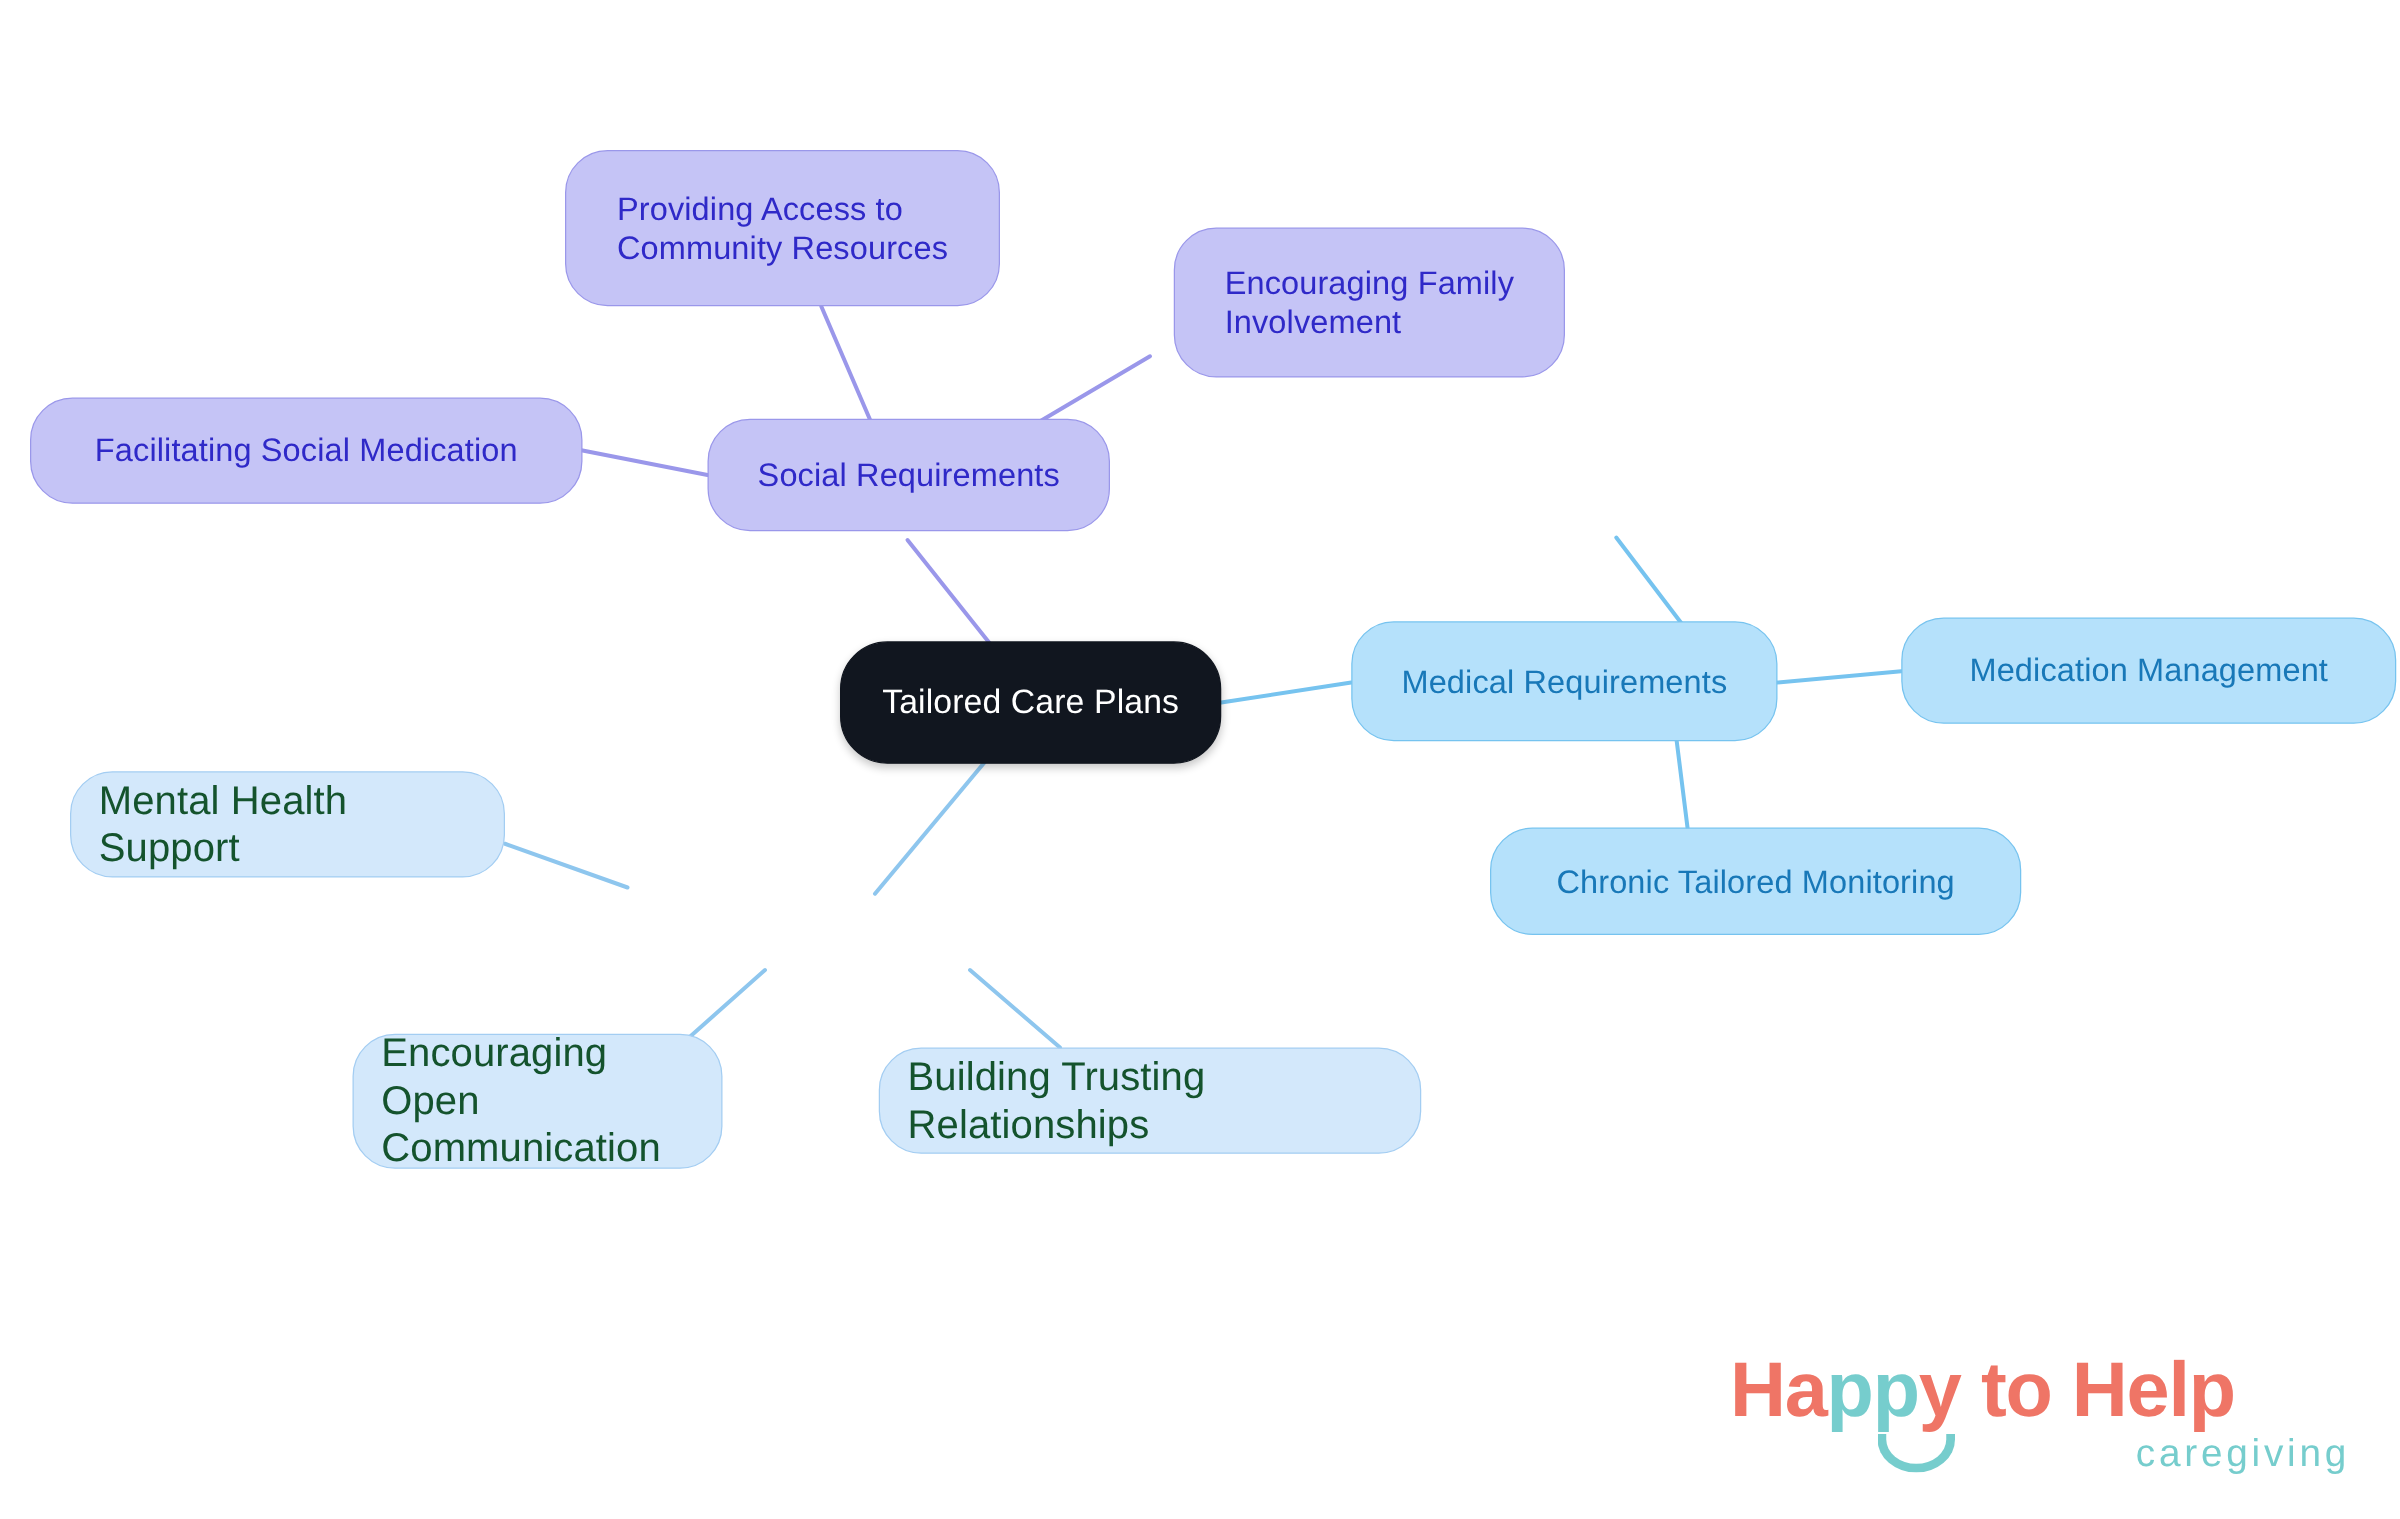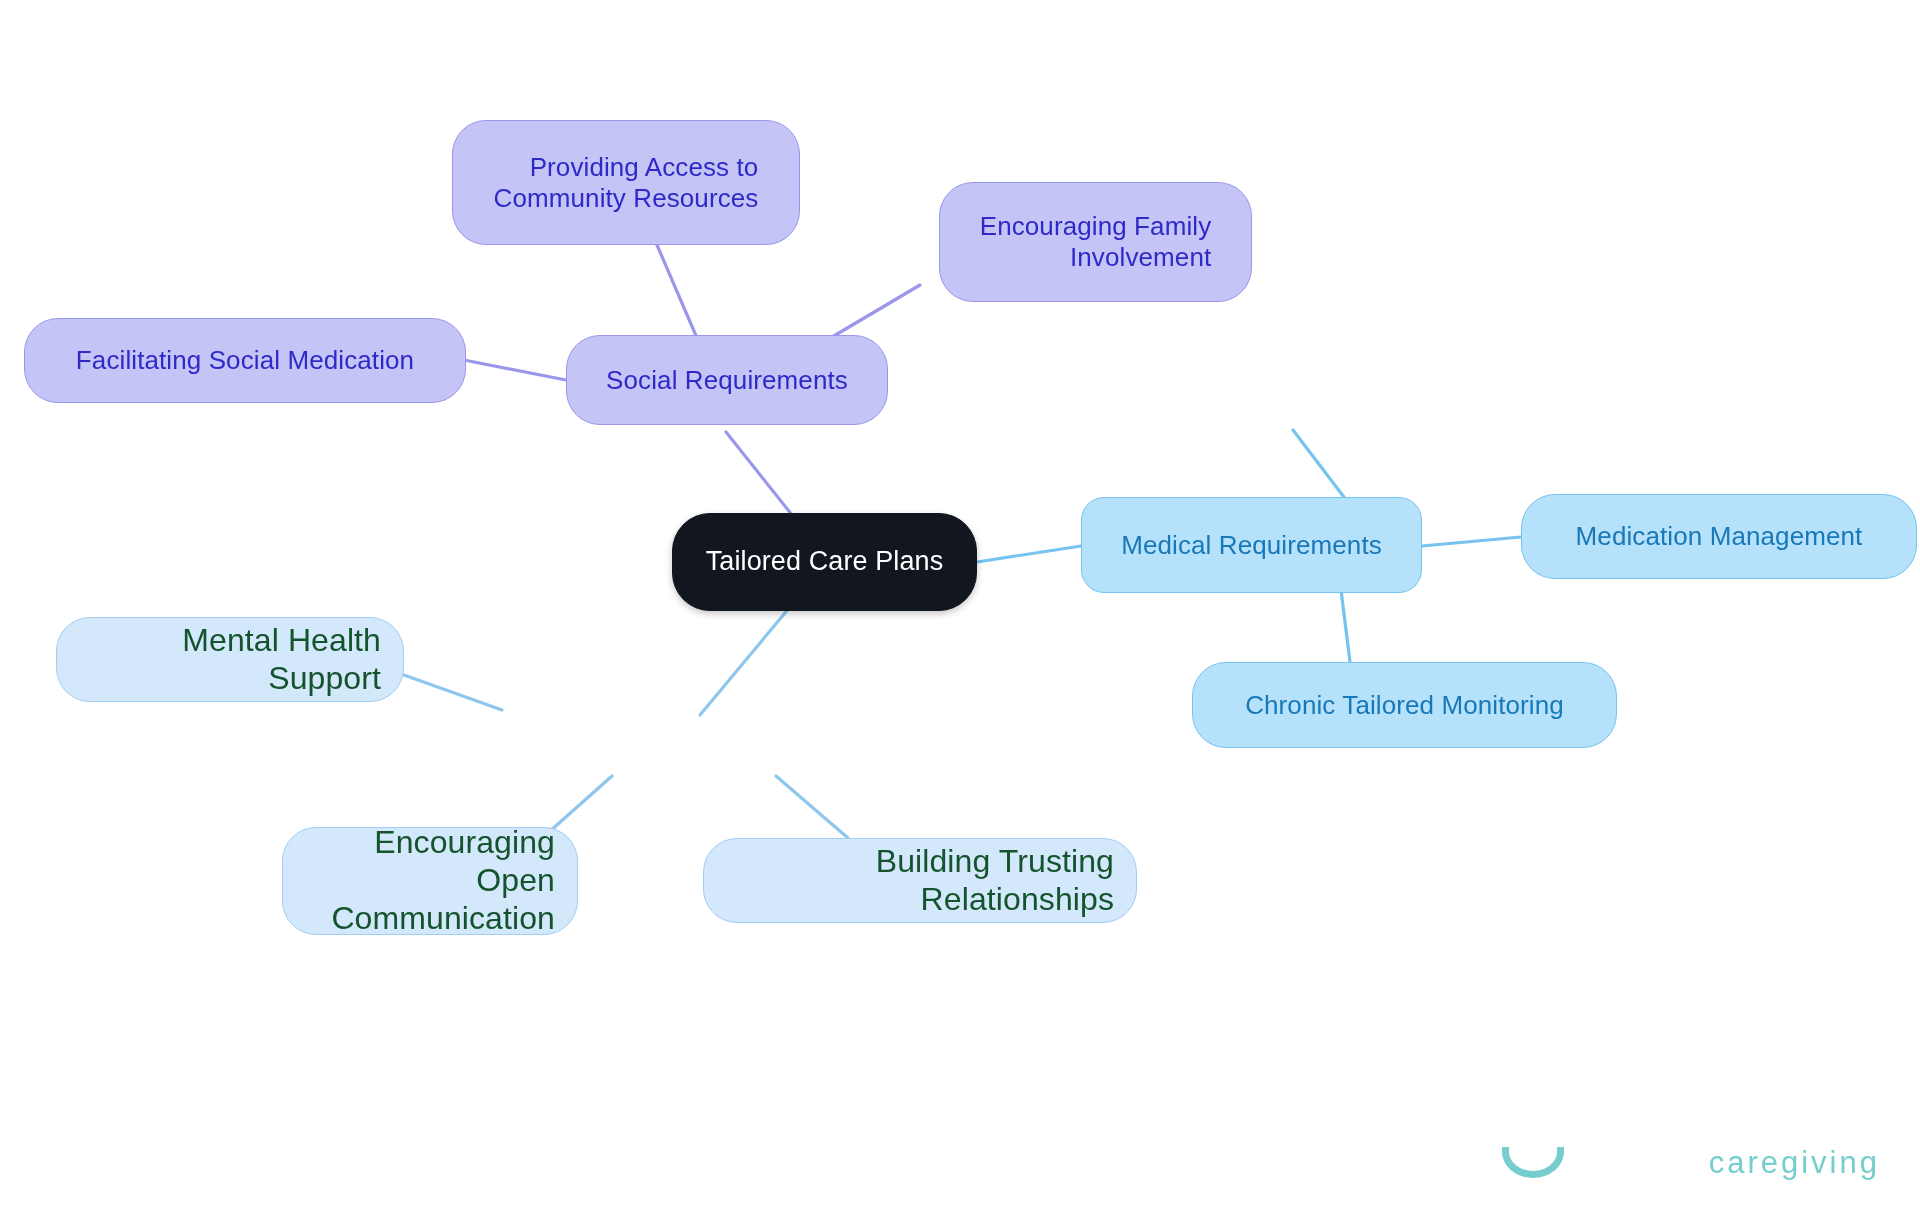--- a/index.html
+++ b/index.html
@@ -34,21 +34,21 @@
     pointer-events: none;
   }
 
   
   .node {
     position: absolute;
     z-index: 2;
     display: flex;
     align-items: center;
     justify-content: center;
-    text-align: right;
+    text-align: left;
     border-radius: 34px;
     border-style: solid;
     border-width: 1.6px;
     line-height: 1.18;
     white-space: pre-line;
     letter-spacing: 0.1px;
     padding: 0 22px;
   }
 
   
@@ -177,33 +177,34 @@
   <div class="node purple-branch" style="left:566px; top:335px; width:322px; height:90px;">Social Requirements</div>
 
   <div class="node purple-leaf" style="left:452px; top:120px; width:348px; height:125px;">Providing Access to
 Community Resources</div>
 
   <div class="node purple-leaf" style="left:903px; top:182px; width:313px; height:120px;margin-left:36px;">Encouraging Family
 Involvement</div>
 
   <div class="node purple-leaf" style="left:24px; top:318px; width:442px; height:85px;">Facilitating Social Medication</div>
 
-  <div class="node blue-branch" style="left:1081px; top:497px; width:341px; height:96px;border-radius:23px;">Medical Requirements</div>
+  <div class="node blue-branch" style="left:1081px; top:497px; width:341px; height:96px;">Medical Requirements</div>
 
 
   <div class="node blue-leaf" style="left:1521px; top:494px; width:396px; height:85px;">Medication Management</div>
 
   <div class="node blue-leaf" style="left:1192px; top:662px; width:425px; height:86px;">Chronic Tailored Monitoring</div>
 
 
   <div class="node blue-soft" style="left:56px; top:617px; width:348px; height:85px;">Mental Health Support</div>
 
   <div class="node blue-soft" style="left:282px; top:827px; width:296px; height:108px;">Encouraging Open
 Communication</div>
 
   <div class="node blue-soft" style="left:703px; top:838px; width:434px; height:85px;">Building Trusting Relationships</div>
 
   <div id="logo">
+    <div class="logo-wordmark"><span class="logo-coral">Ha</span><span class="logo-teal">pp</span><span class="logo-coral">y</span><span class="logo-coral"> to Help</span></div>
     <div class="logo-smile"></div>
     <div class="logo-sub">caregiving</div>
   </div>
 
 </div>
 
 </body></html>

